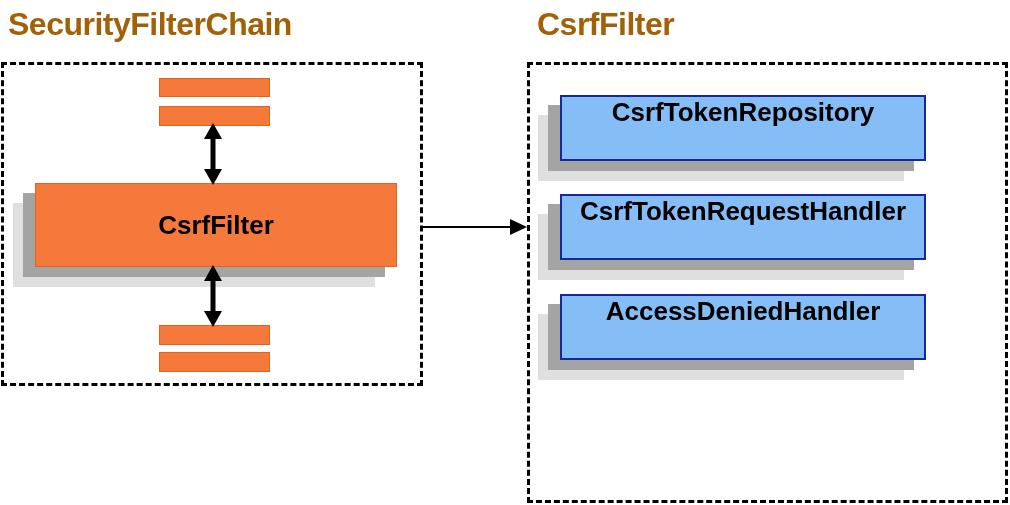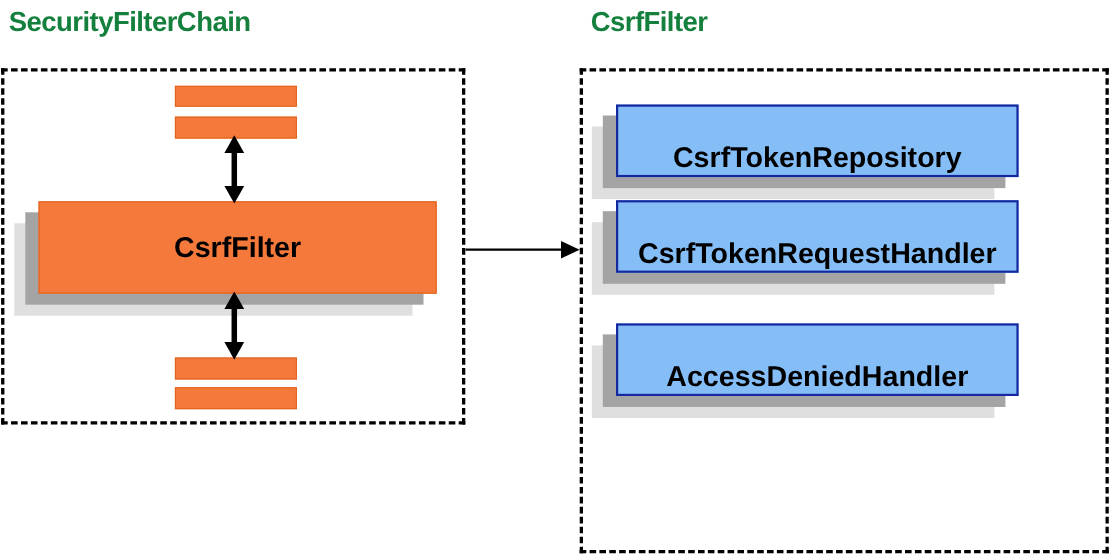--- a/index.html
+++ b/index.html
@@ -10,23 +10,23 @@
   }
   .canvas {
     position: relative;
     width: 1010px;
     height: 505px;
     background: var(--background, #ffffff);
     overflow: hidden;
   }
   .panel-title {
     position: absolute;
-    font-size: 25px;
+    font-size: 32px;
     font-weight: bold;
-    color: #15803d;
+    color: #a16207;
     letter-spacing: -0.5px;
     white-space: nowrap;
   }
   .dashed-container {
     position: absolute;
     border: 3px dashed #000;
     box-sizing: border-box;
     background: transparent;
   }
   .orange-bar {
@@ -54,21 +54,21 @@
     position: absolute;
     left: 560px;
     width: 366px;
     height: 66px;
     background: var(--blue-fill, #85BEF7);
     border: 2px solid var(--blue-border, #16289E);
     box-sizing: border-box;
     box-shadow: -12px 10px 0 var(--shadow-dark, #A4A4A4),
                 -22px 20px 0 var(--shadow-light, #DFDFDF);
     display: flex;
-    align-items: flex-end;
+    align-items: flex-start;
     justify-content: center;
   }
   .box-label {
     font-size: 26px;
     font-weight: bold;
     color: #000;
     white-space: nowrap;
   }
   .arrow-svg {
     position: absolute;
@@ -111,20 +111,20 @@
     <polygon points="104,9 87,1 87,17" fill="#000"></polygon>
   </svg>
 
   <div class="panel-title" style="left:537px; top:6px;">CsrfFilter</div>
 
   <div class="dashed-container" style="left:527px; top:62px; width:481px; height:441px;"></div>
 
   <div class="component-box" style="top:95px;">
     <span class="box-label">CsrfTokenRepository</span>
   </div>
-  <div class="component-box" style="top:182px;">
+  <div class="component-box" style="top:194px;">
     <span class="box-label">CsrfTokenRequestHandler</span>
   </div>
   <div class="component-box" style="top:294px;">
     <span class="box-label">AccessDeniedHandler</span>
   </div>
 
 </div>
 
 </body></html>

